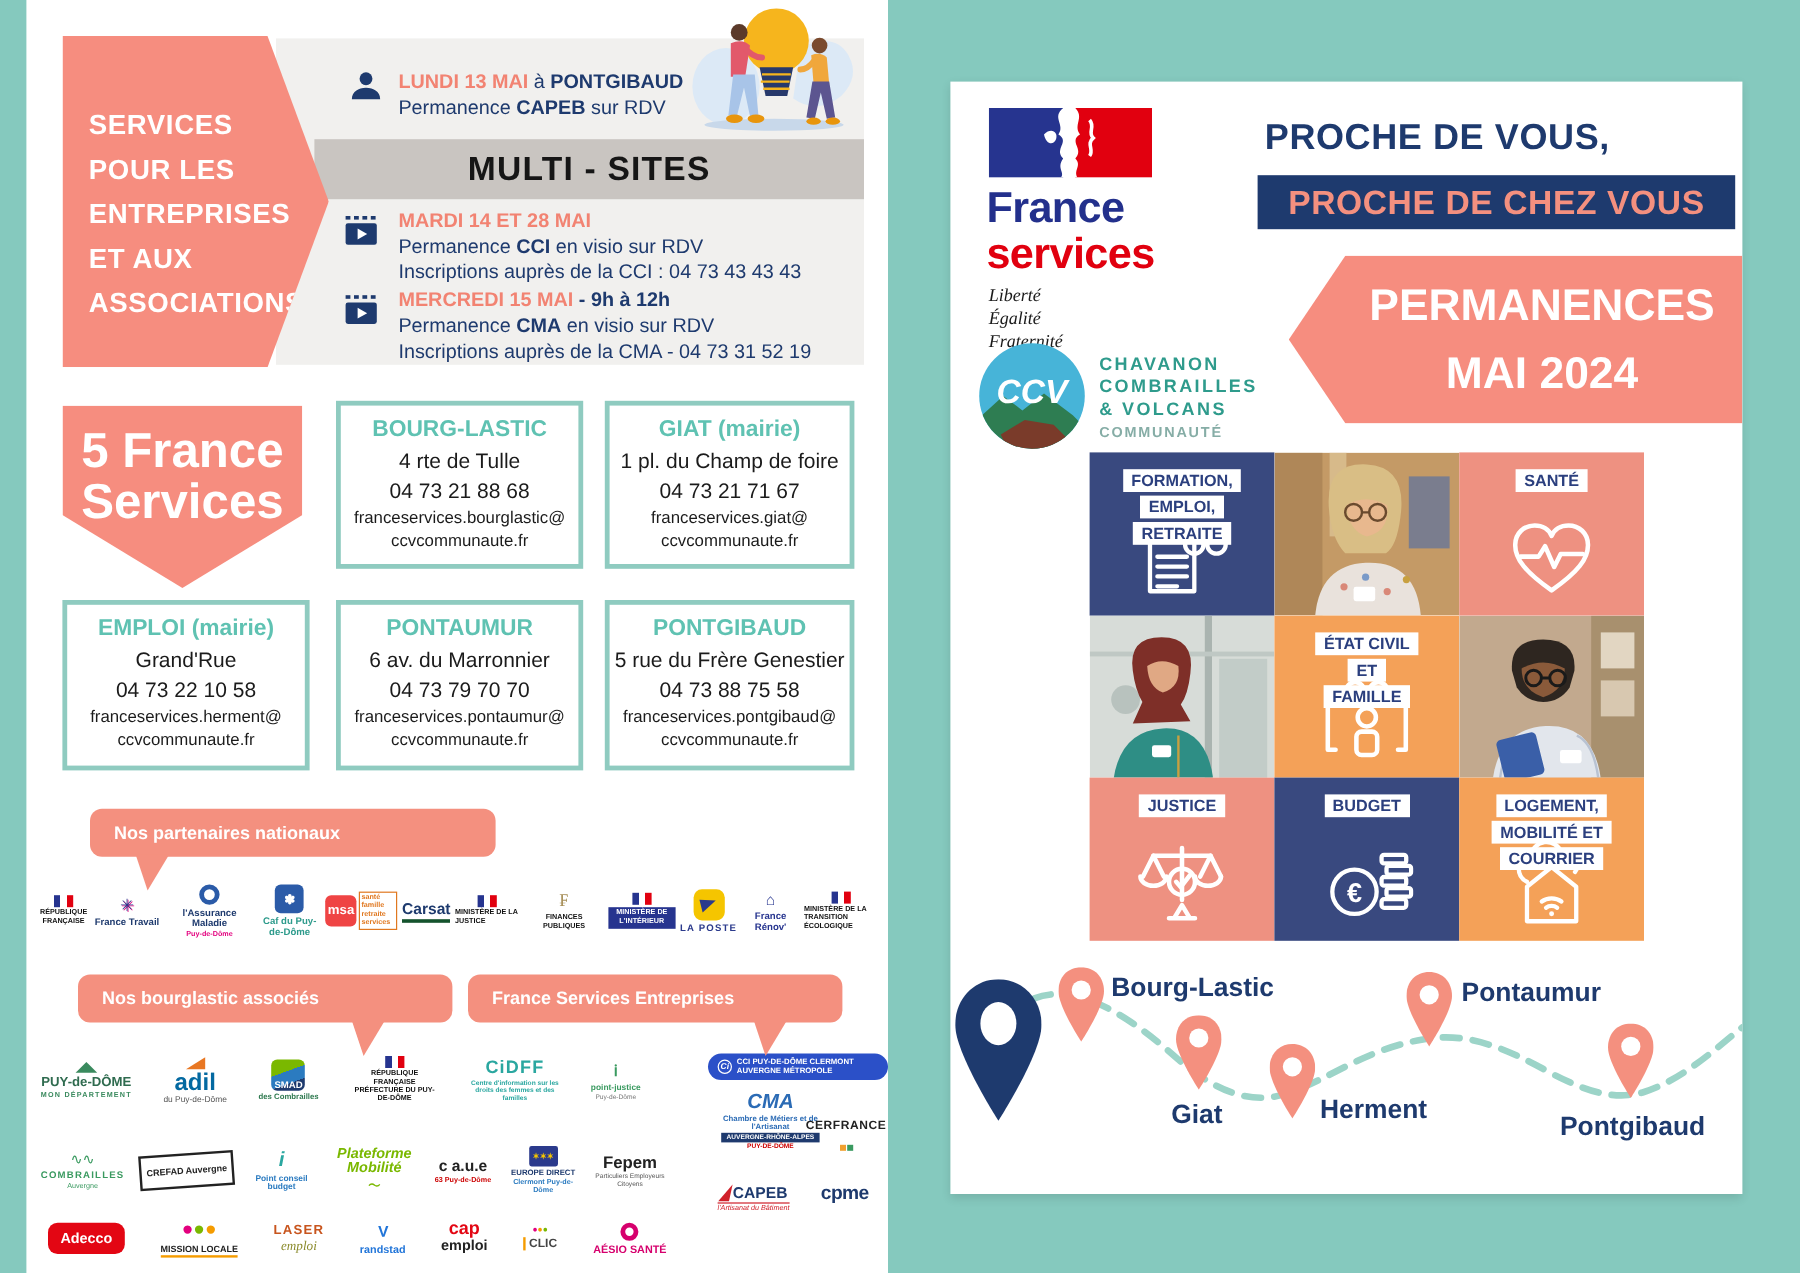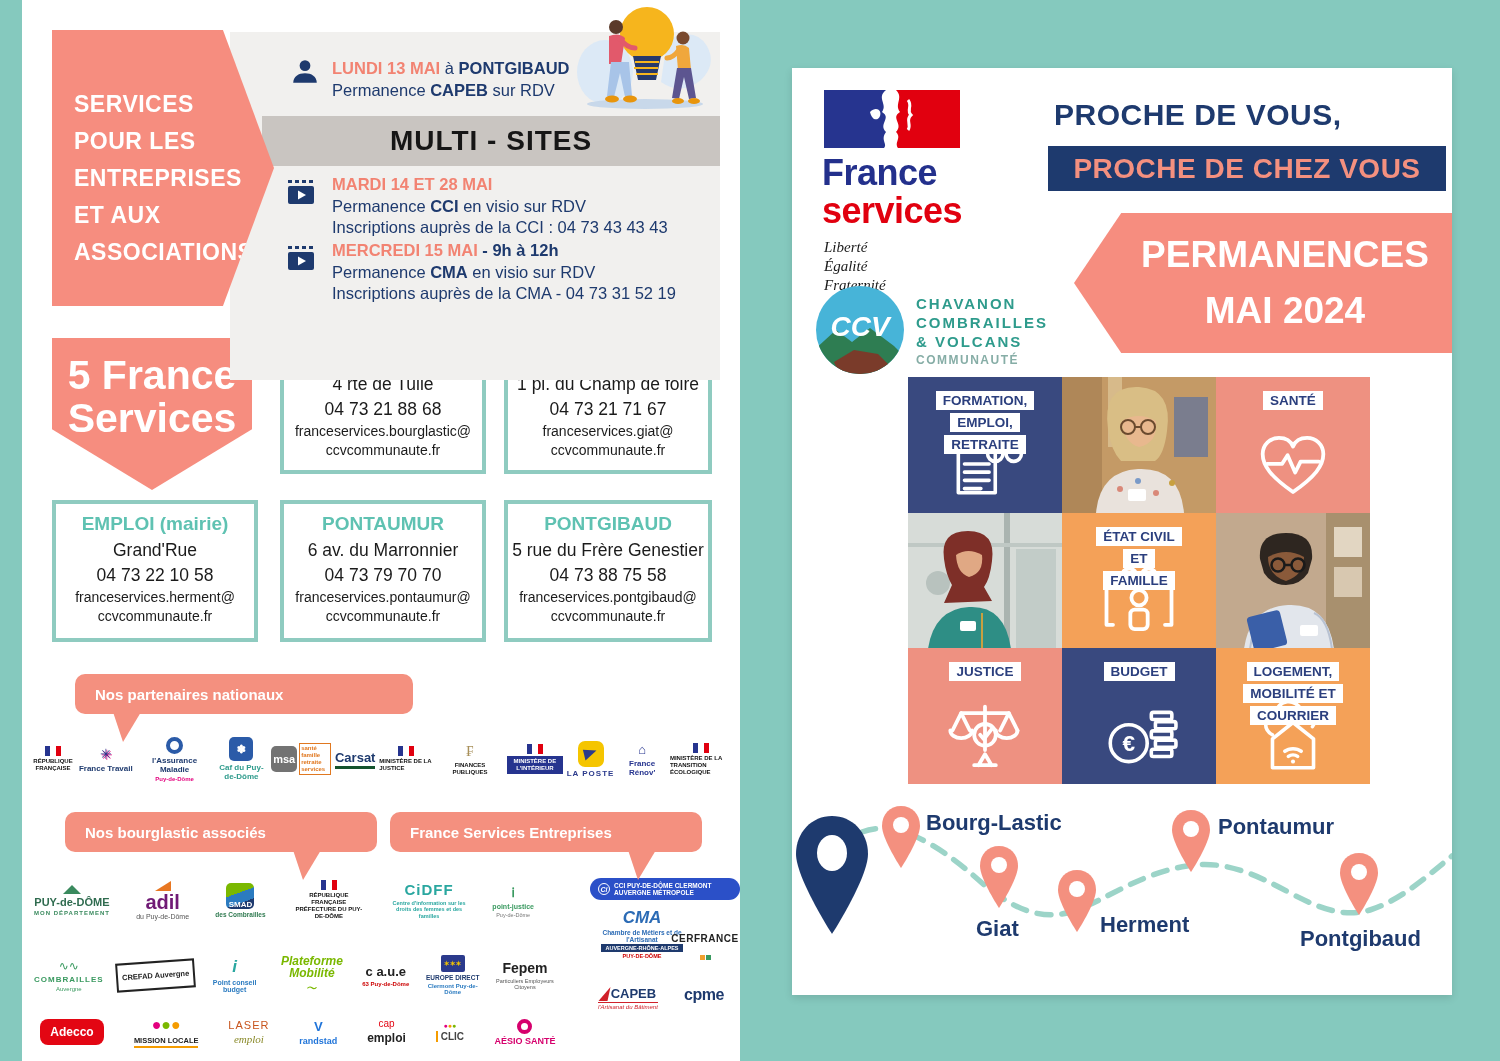--- a/index.html
+++ b/index.html
@@ -7,21 +7,21 @@
   body{background:#85C9BE;font-family:"Liberation Sans",sans-serif;position:relative;overflow:hidden}
   .abs{position:absolute}
   .page{position:absolute;background:#fff}
   #p1{left:22px;top:0;width:718px;height:1061px}
   #p2{left:792px;top:68px;width:660px;height:927px;box-shadow:0 3px 8px rgba(0,0,0,.12)}
 
   
   .svc-banner{left:30px;top:30px;width:222px;height:276px;background:#F68D7F;z-index:3;
     clip-path:polygon(0 0,77% 0,100% 50%,77% 100%,0 100%);padding:56px 0 0 22px;
     color:#fff;font-size:23px;line-height:37px;font-weight:800;letter-spacing:.5px}
-  .sched-panel{left:208px;top:32px;width:490px;height:348px;background:#F1F0EE;z-index:1}
+  .sched-panel{left:208px;top:32px;width:490px;height:272px;background:#F1F0EE;z-index:1}
   .illus{left:545px;top:0;width:155px;height:118px;z-index:2}
   .bar{left:32px;top:84px;width:458px;height:50px;background:#C9C5C1;display:flex;align-items:center;justify-content:center;
     font-size:28px;font-weight:800;color:#161616;letter-spacing:1px}
   .ev{position:absolute;font-size:16.5px;line-height:21.5px;color:#1E3A6E}
   .ev .d{color:#F28372;font-weight:800}
   .ev b{font-weight:800}
   .ev-ic{position:absolute;width:30px;height:30px}
   .five-banner{left:30px;top:338px;width:200px;height:152px;background:#F68D7F;
     clip-path:polygon(0 0,100% 0,100% 60%,50% 100%,0 60%);text-align:center;padding-top:16px;
     color:#fff;font-size:41px;line-height:43px;font-weight:700}
@@ -237,21 +237,21 @@
       <span style="width:17px;height:17px;border:4px solid #2B5BA8;border-radius:50%"></span>
       <span class="lab">l'Assurance Maladie</span>
       <span style="font-size:6px;color:#E3007E;font-weight:700">Puy-de-Dôme</span>
     </div>
     <div class="plogo" style="width:52px">
       <span class="sq" style="width:24px;height:24px;background:#2B5BA8;font-size:11px">✽</span>
       <span class="lab" style="color:#2E9B8C">Caf du Puy-de-Dôme</span>
     </div>
     <div class="plogo">
       <div class="msa-wrap">
-        <span class="sq" style="width:26px;height:26px;background:#737373;font-size:11px">msa</span>
+        <span class="sq" style="width:26px;height:26px;background:#ef4444;font-size:11px">msa</span>
         <span class="msa-tags">santé famille retraite services</span>
       </div>
     </div>
     <div class="plogo">
       <span class="carsat">Carsat</span>
     </div>
     <div class="plogo" style="width:54px">
       <div class="miniflag"></div>
       <span class="tiny" style="text-align:left">MINISTÈRE DE LA JUSTICE</span>
     </div>
@@ -280,21 +280,21 @@
   </div>
 
   <div class="lrow" id="rowA">
     <div class="plogo">
       <span style="width:0;height:0;border-left:9px solid transparent;border-right:9px solid transparent;border-bottom:9px solid #3A8A5E"></span>
       <span style="font-size:11px;font-weight:800;color:#2F6B4F">PUY-de-DÔME</span>
       <span style="font-size:6px;font-weight:700;color:#3A8A5E;letter-spacing:1px">MON DÉPARTEMENT</span>
     </div>
     <div class="plogo">
       <span style="width:0;height:0;border-left:16px solid transparent;border-bottom:10px solid #E87722"></span>
-      <span style="font-size:20px;font-weight:800;color:#701a75;line-height:18px">adil</span>
+      <span style="font-size:20px;font-weight:800;color:#0369a1;line-height:18px">adil</span>
       <span style="font-size:7px;color:#555">du Puy-de-Dôme</span>
     </div>
     <div class="plogo">
       <span class="sq" style="width:28px;height:26px;background:linear-gradient(160deg,#7AB800 40%,#2B7BC0 40% 70%,#1E3A6E 70%);font-size:8px;align-items:flex-end">SMAD</span>
       <span style="font-size:6.5px;font-weight:700;color:#2F7A50">des Combrailles</span>
     </div>
     <div class="plogo" style="width:74px">
       <div class="miniflag"></div>
       <span class="tiny">RÉPUBLIQUE FRANÇAISE Préfecture du Puy-de-Dôme</span>
     </div>
@@ -343,29 +343,29 @@
 
   <div class="lrow" id="rowC">
     <div class="plogo">
       <span class="sq" style="width:64px;height:26px;background:#E30613;border-radius:8px;font-size:12px">Adecco</span>
     </div>
     <div class="plogo">
       <span><span style="color:#E3007E">●</span><span style="color:#7AB800">●</span><span style="color:#F59C00">●</span></span>
       <span style="font-size:7.5px;font-weight:800;color:#222;border-bottom:2px solid #F59C00;padding-bottom:1px">MISSION LOCALE</span>
     </div>
     <div class="plogo">
-      <span style="font-size:11px;font-weight:400;color:#C8551E;letter-spacing:1px">LASER</span>
+      <span style="font-size:11px;font-weight:700;color:#C8551E;letter-spacing:1px">LASER</span>
       <span style="font-family:'Liberation Serif',serif;font-style:italic;font-size:11px;color:#8A8A2A">emploi</span>
     </div>
     <div class="plogo">
       <span style="font-size:13px;font-weight:800;color:#2175D9;transform:rotate(180deg)">Ʌ</span>
       <span style="font-size:9px;font-weight:700;color:#2175D9">randstad</span>
     </div>
     <div class="plogo">
-      <span style="font-size:10px;line-height:10px;font-weight:400;color:#E30613">cap</span>
+      <span style="font-size:15px;line-height:10px;font-weight:700;color:#E30613">cap</span>
       <span style="font-size:12px;font-weight:700;color:#222">emploi</span>
     </div>
     <div class="plogo">
       <span style="font-size:7px"><span style="color:#E3007E">●</span><span style="color:#F59C00">●</span><span style="color:#7AB800">●</span></span>
       <span style="font-size:10px;font-weight:600;color:#444;border-left:2px solid #F59C00;padding-left:3px">CLIC</span>
     </div>
     <div class="plogo" style="width:62px">
       <span style="width:15px;height:15px;border:4px solid #D6006D;border-radius:50%"></span>
       <span style="font-size:9px;font-weight:800;color:#D6006D">AÉSIO SANTÉ</span>
     </div>

